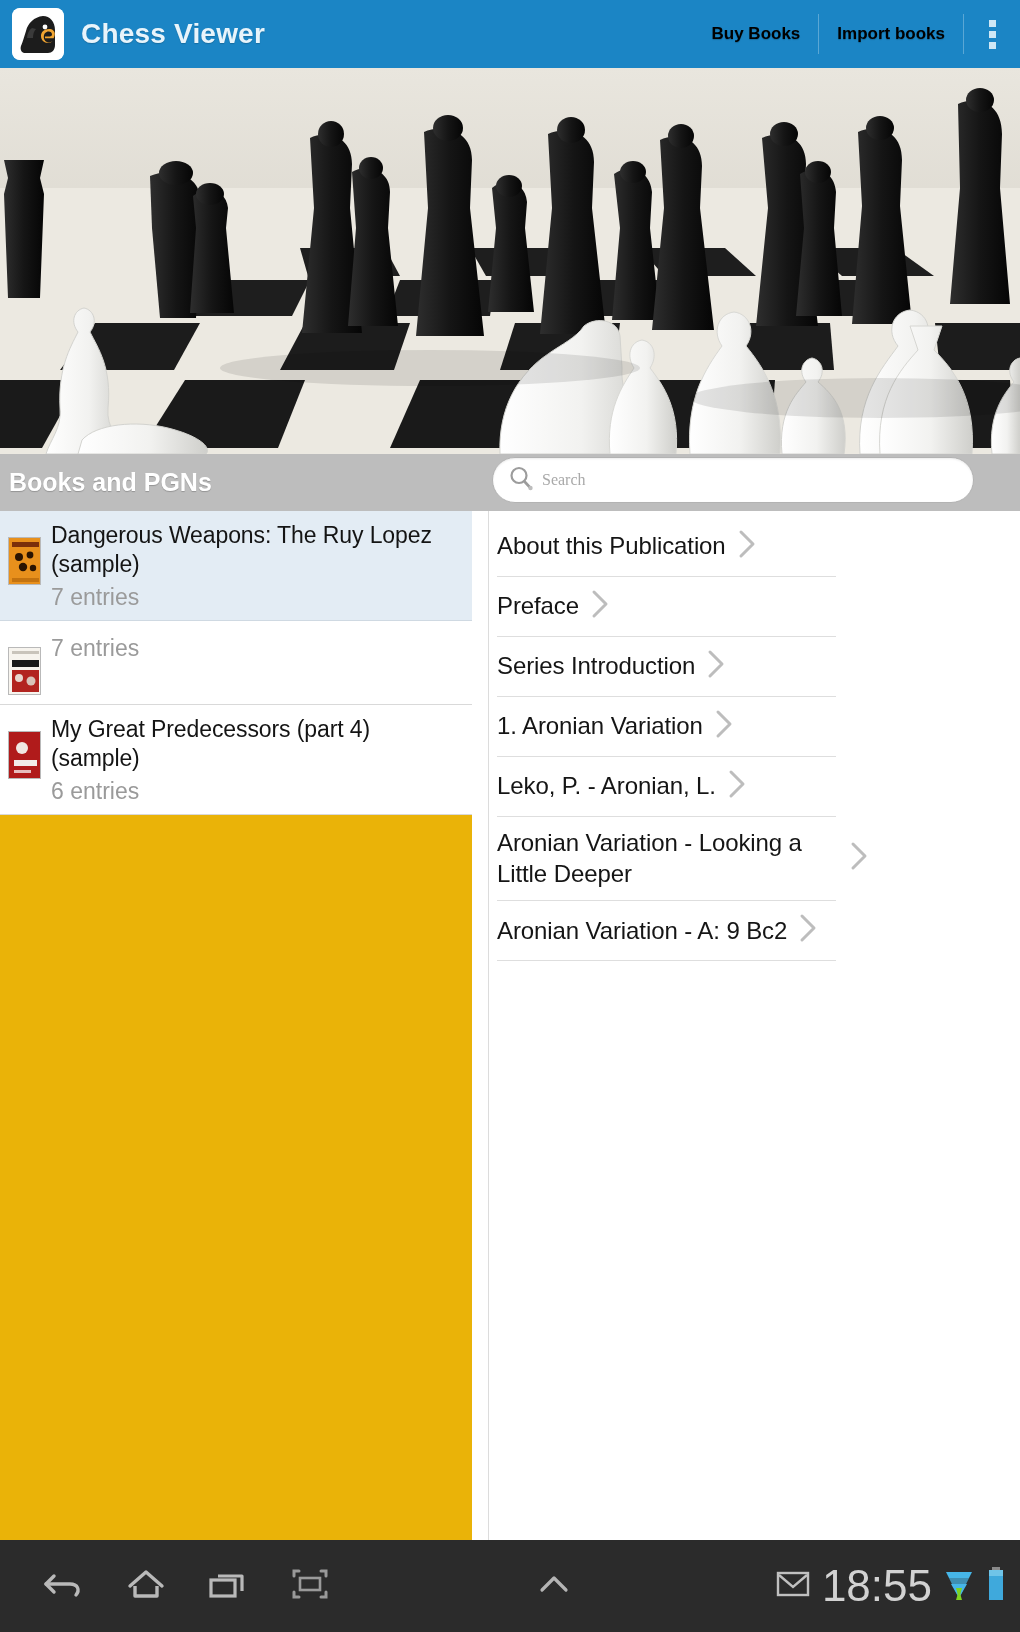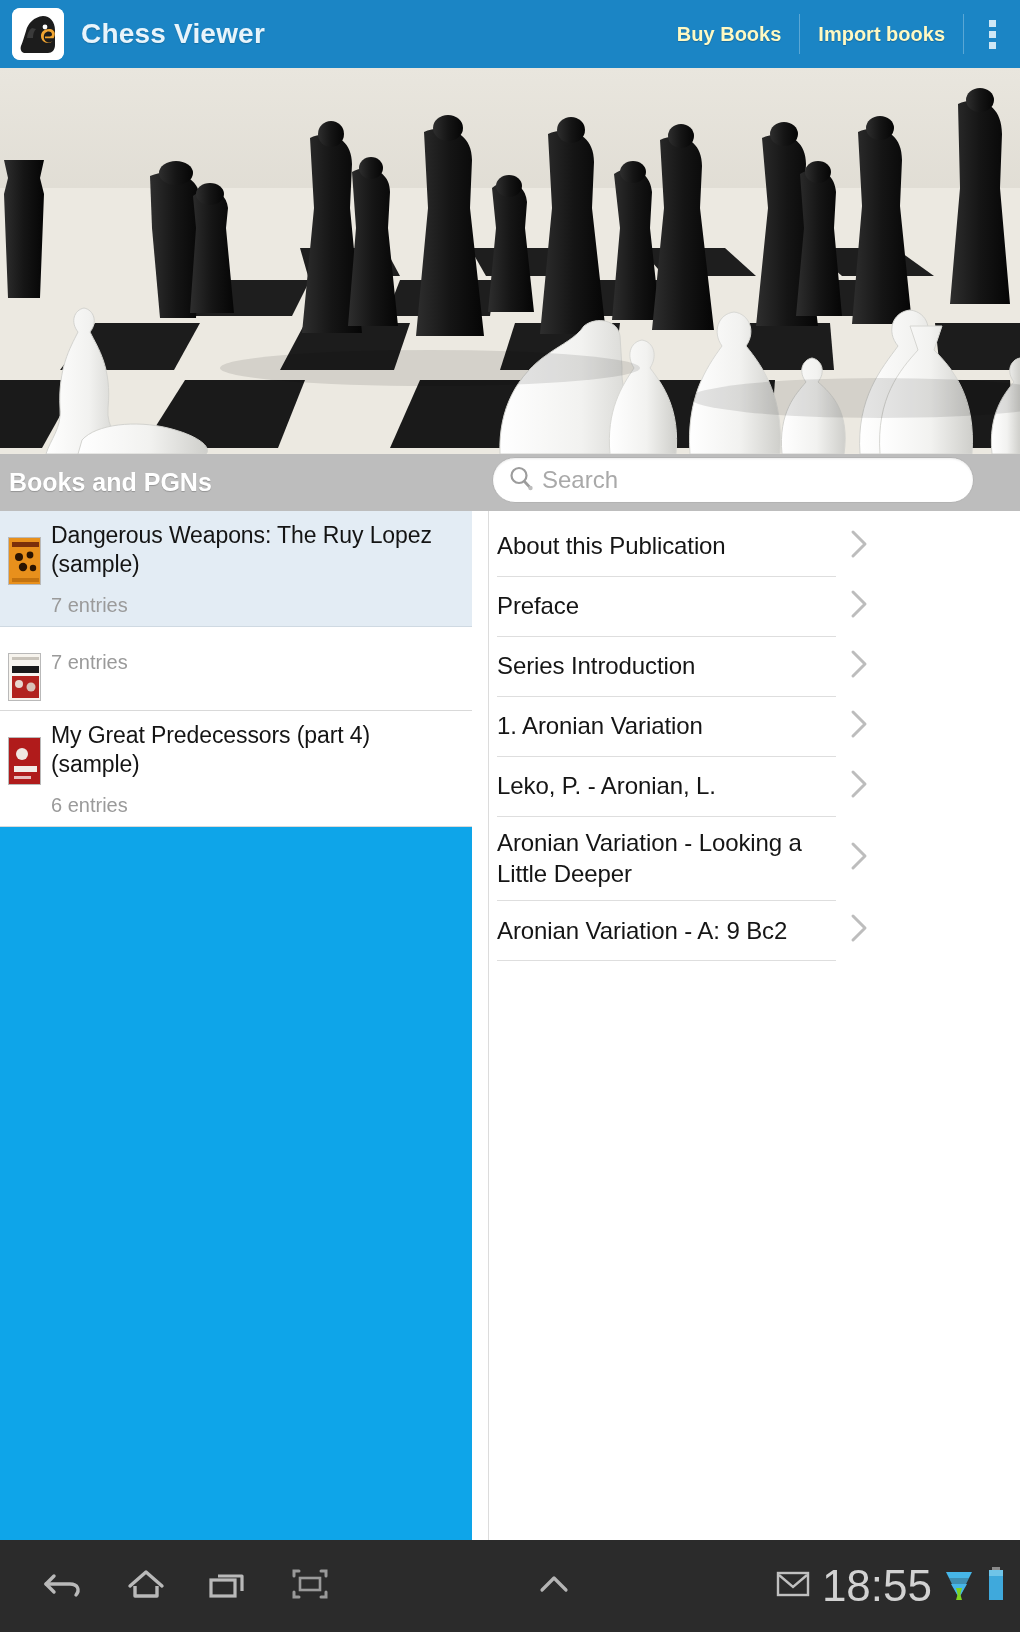--- a/index.html
+++ b/index.html
@@ -23,21 +23,21 @@
     display:flex; align-items:center; justify-content:center;
   }
   .logo-box svg { display:block; }
   .app-title {
     color:#e8f4fb; font-size:28px; font-weight:bold; margin-left:17px;
     letter-spacing:.2px; text-shadow:0 1px 1px rgba(0,0,0,.18);
     white-space:nowrap;
   }
   .ab-spacer { flex:1; }
   .ab-action {
-    color:#fef9c3; font-size:20px; font-weight:bold; padding:0 18px;
+    color:#000000; font-size:17px; font-weight:bold; padding:0 18px;
     height:48px; line-height:48px; white-space:nowrap;
     text-shadow:0 1px 1px rgba(0,0,0,.2);
   }
   .ab-divider { width:1px; height:40px; background:rgba(255,255,255,.28); }
   .ab-overflow {
     width:56px; height:56px; display:flex; flex-direction:column;
     align-items:center; justify-content:center; gap:4px;
   }
   .ab-overflow i { display:block; width:7px; height:7px; background:#cfe7f5; }
 
@@ -59,59 +59,59 @@
   }
   .search-wrap {
     position:absolute; left:492px; top:457px; width:482px; height:46px;
     background:#ffffff; border:1px solid #b3b3b3; border-radius:24px;
     display:flex; align-items:center; padding-left:14px;
     box-shadow: inset 0 1px 2px rgba(0,0,0,.08);
   }
   .search-icon { flex:none; margin-right:7px; }
   .search-input {
     border:none; outline:none; background:transparent;
-    font-family:Liberation Sans, sans-serif; font-size:24px; color:#555;
+    font-family:Liberation Serif, serif; font-size:16px; color:#555;
     width:400px; height:40px;
   }
   .search-input::placeholder { color:#a9a9a9; }
 
   
   .left-pane {
     position:absolute; left:0; top:511px; width:472px; bottom:92px;
-    background:#0ea5e9;
+    background:#eab308;
   }
   .book-row {
     display:flex; align-items:flex-start; padding:10px 8px 9px 8px;
     border-bottom:1px solid #d9d9d9; background:#ffffff;
   }
   .book-row.selected { background:#e3ecf4; border-bottom:1px solid #cfd9e2; }
   .thumb {
     width:33px; height:48px; flex:none; margin-top:16px; margin-right:10px;
     border:1px solid #b9b9b9; background:#eee; overflow:hidden; position:relative;
   }
   .thumb svg { display:block; }
   .book-text { flex:1; min-width:0; }
   .book-title {
     font-size:23px; color:#141414; line-height:1.28; letter-spacing:-.1px;
   }
-  .book-sub { font-size:20px; color:#9a9a9a; margin-top:14px; }
+  .book-sub { font-size:23px; color:#9a9a9a; margin-top:4px; }
 
   
   .v-divider {
     position:absolute; left:488px; top:511px; width:1px; bottom:92px;
     background:#dcdcdc;
   }
 
   
   .right-pane {
     position:absolute; left:489px; top:511px; right:0; bottom:92px;
     background:#ffffff; padding-top:6px;
   }
   .toc-row {
-    display:flex; align-items:center; justify-content:space-between;
+    display:flex; align-items:center; 
     margin:0 44px 0 8px; padding:10px 0 11px 0;
     border-bottom:1px solid #dedede; min-height:46px;
   }
   .toc-label {
     font-size:24px; color:#151515; line-height:1.3; padding-left:0;
     padding-right:10px; letter-spacing:-.1px;
   }
   .chev { flex:none; margin-right:-34px; }
 
   

